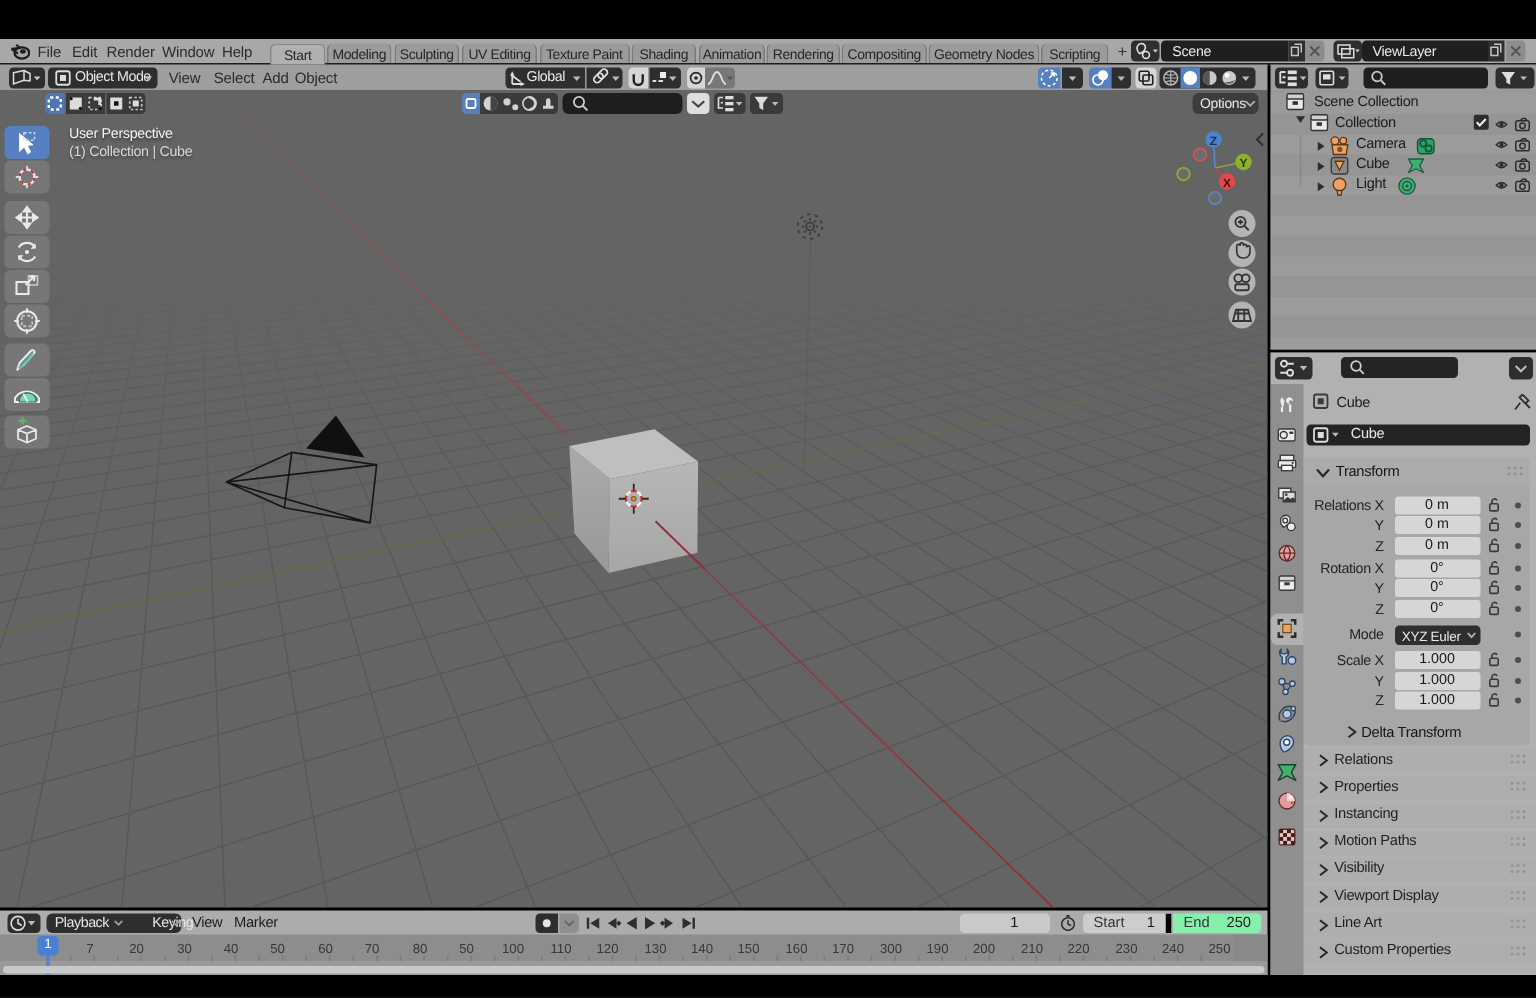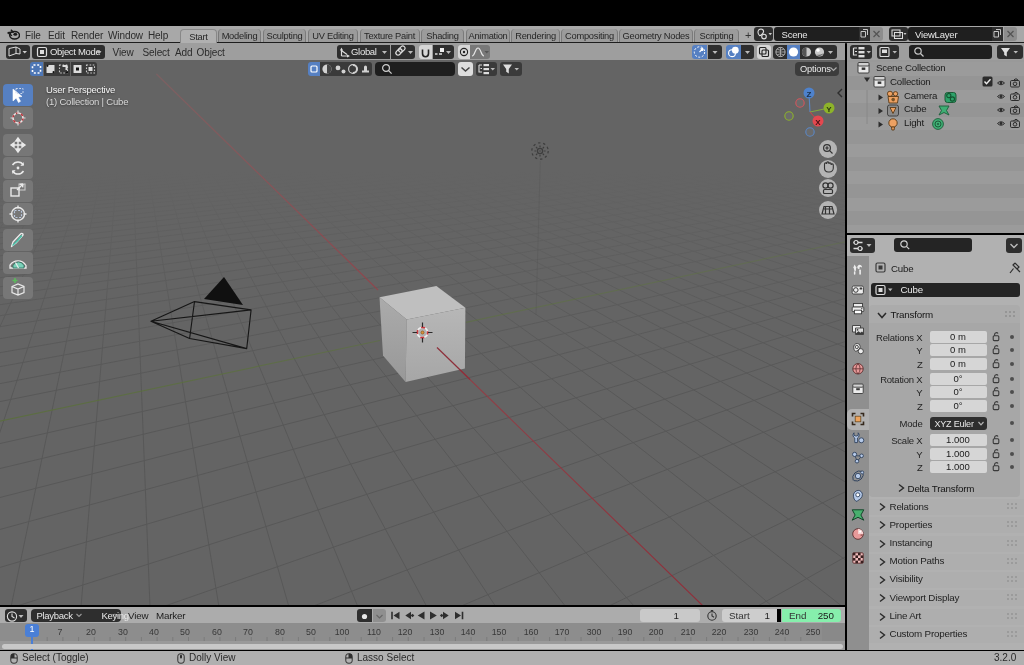--- a/index.html
+++ b/index.html
@@ -1048,33 +1048,13 @@
         <div style="position:absolute;left:822px;top:0;width:23px;height:18px;background:#86868688"></div>
       <div style="position:absolute;left:25px;top:1px;width:14px;height:13px;background:#4a7fd6;border-radius:3px;text-align:center;font-size:9px;color:#fff">1</div>
       <div style="position:absolute;left:31px;top:14px;width:1.5px;height:4px;background:#4a7fd6"></div>
     </div>
     <div id="tbody">
       <div style="position:absolute;left:31px;top:0;width:1.5px;height:9px;background:#4a7fd6"></div>
       <div style="position:absolute;left:2px;top:3px;width:841px;height:5px;background:#c8c8c8;border-radius:2.5px"></div>
     </div>
   </div>
 
-  <div id="status" class="abs">
-    <svg width="8" height="11" viewBox="0 0 8 11" style="position:absolute;left:10px;top:1.5px">
-        <rect x="0.8" y="0.8" width="6.4" height="9.4" rx="2.4" fill="none" stroke="#2e2e2e" stroke-width="1"></rect>
-        <path d="M0.8 5 L7.2 5 M4 0.8 L4 5" stroke="#2e2e2e" stroke-width="1"></path>
-        <path d="M1 1.5 a3 3 0 0 1 3 -0.7 l0 4.2 l-3 0 z" fill="#2e2e2e"></path>
-      </svg>
-    <div class="sbtxt" style="left:22px">Select (Toggle)</div>
-    <svg width="8" height="11" viewBox="0 0 8 11" style="position:absolute;left:177px;top:1.5px">
-        <rect x="0.8" y="0.8" width="6.4" height="9.4" rx="2.4" fill="none" stroke="#2e2e2e" stroke-width="1"></rect>
-        <rect x="3" y="1.8" width="2" height="3.6" rx="1" fill="#2e2e2e"></rect>
-      </svg>
-    <div class="sbtxt" style="left:189px">Dolly View</div>
-    <svg width="8" height="11" viewBox="0 0 8 11" style="position:absolute;left:345px;top:1.5px">
-        <rect x="0.8" y="0.8" width="6.4" height="9.4" rx="2.4" fill="none" stroke="#2e2e2e" stroke-width="1"></rect>
-        <path d="M0.8 5 L7.2 5 M4 0.8 L4 5" stroke="#2e2e2e" stroke-width="1"></path>
-        <path d="M7 1.5 a3 3 0 0 0 -3 -0.7 l0 4.2 l3 0 z" fill="#2e2e2e"></path>
-      </svg>
-    <div class="sbtxt" style="left:357px">Lasso Select</div>
-    <div class="sbtxt" style="left:994px">3.2.0</div>
-  </div>
 </div>
 
 </body></html>

